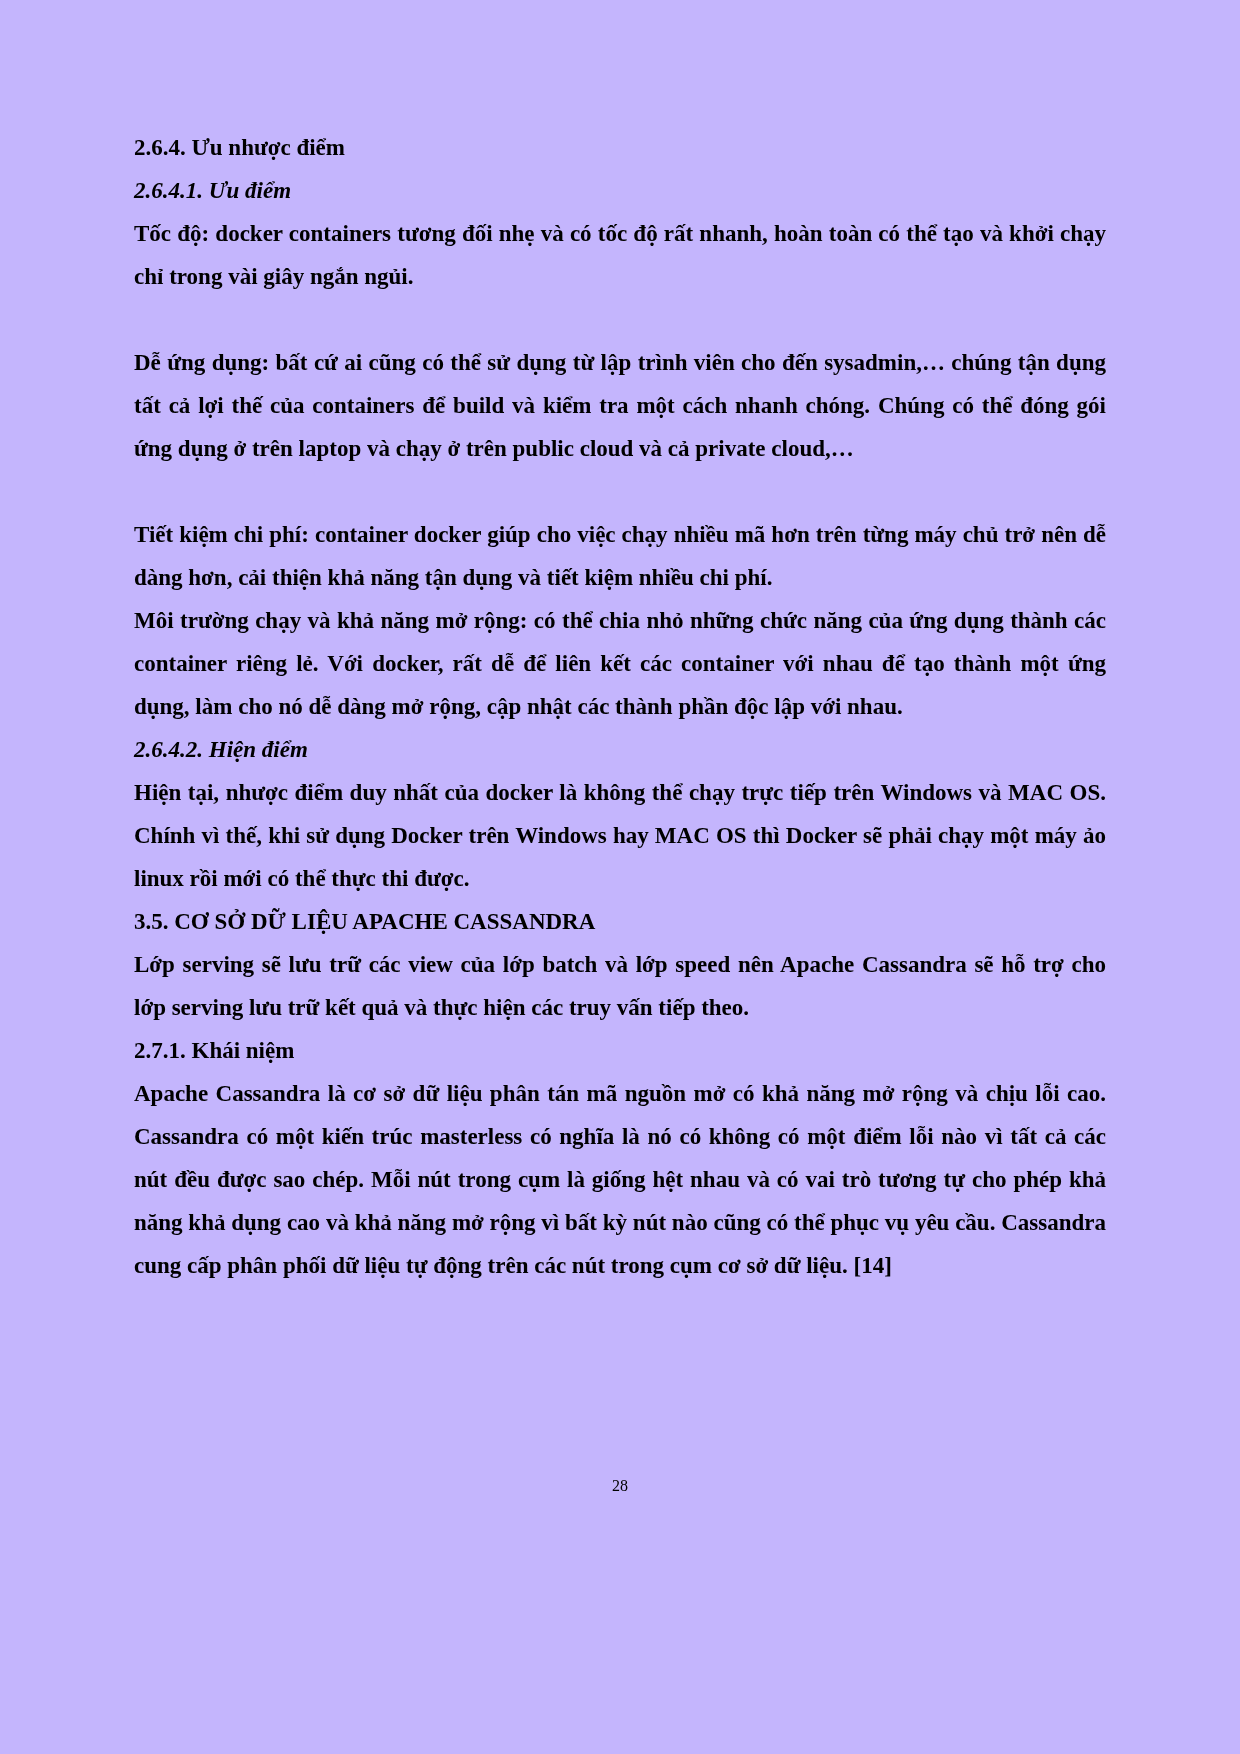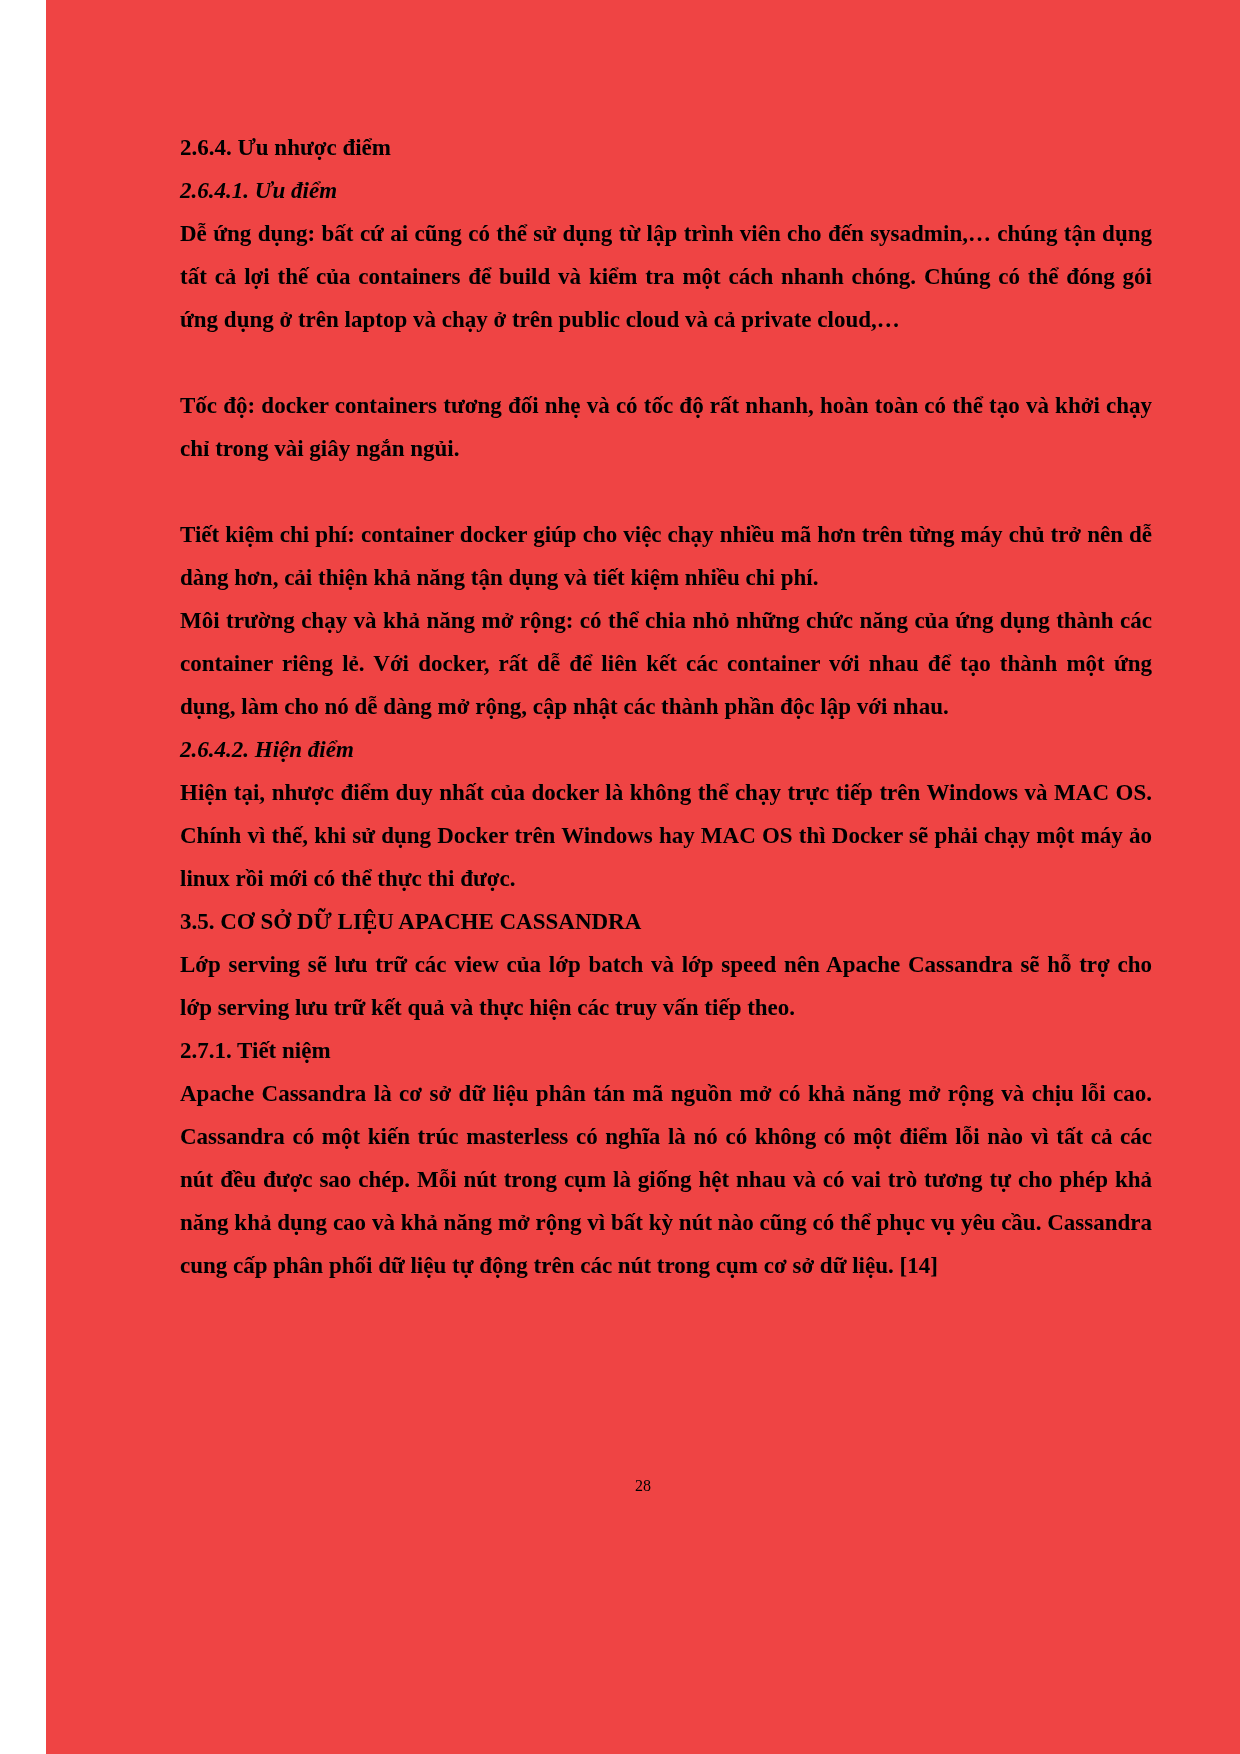--- a/index.html
+++ b/index.html
@@ -8,22 +8,21 @@
     width: 1240px;
     height: 1754px;
     position: relative;
     font-family: "Liberation Serif", serif;
     color: #000000;
     overflow: hidden;
   }
   .page {
     position: absolute;
     inset: 0;
-    background: #ef4444;
-    margin-left: 46px;
+    background: #c4b5fd;
   }
   .doc {
     position: absolute;
     left: 134px;
     top: 126px;
     width: 972px;
     font-size: 23px;
     line-height: 43px;
   }
   .para {
@@ -56,37 +55,37 @@
 <body>
 
 <div class="page">
 
   <div class="doc">
 
     <p class="para h-bold">2.6.4. Ưu nhược điểm</p>
 
     <p class="para h-italic">2.6.4.1. Ưu điểm</p>
 
+    <p class="para gap-after">Tốc độ: docker containers tương đối nhẹ và có tốc độ rất nhanh, hoàn toàn có thể tạo và khởi chạy chỉ trong vài giây ngắn ngủi.</p>
+
     <p class="para gap-after">Dễ ứng dụng: bất cứ ai cũng có thể sử dụng từ lập trình viên cho đến sysadmin,… chúng tận dụng tất cả lợi thế của containers để build và kiểm tra một cách nhanh chóng. Chúng có thể đóng gói ứng dụng ở trên laptop và chạy ở trên public cloud và cả private cloud,…</p>
-
-    <p class="para gap-after">Tốc độ: docker containers tương đối nhẹ và có tốc độ rất nhanh, hoàn toàn có thể tạo và khởi chạy chỉ trong vài giây ngắn ngủi.</p>
 
     <p class="para">Tiết kiệm chi phí: container docker giúp cho việc chạy nhiều mã hơn trên từng máy chủ trở nên dễ dàng hơn, cải thiện khả năng tận dụng và tiết kiệm nhiều chi phí.</p>
 
     <p class="para">Môi trường chạy và khả năng mở rộng: có thể chia nhỏ những chức năng của ứng dụng thành các container riêng lẻ. Với docker, rất dễ để liên kết các container với nhau để tạo thành một ứng dụng, làm cho nó dễ dàng mở rộng, cập nhật các thành phần độc lập với nhau.</p>
 
     <p class="para h-italic">2.6.4.2. Hiện điểm</p>
 
     <p class="para">Hiện tại, nhược điểm duy nhất của docker là không thể chạy trực tiếp trên Windows và MAC OS. Chính vì thế, khi sử dụng Docker trên Windows hay MAC OS thì Docker sẽ phải chạy một máy ảo linux rồi mới có thể thực thi được.</p>
 
     <p class="para h-bold">3.5. CƠ SỞ DỮ LIỆU APACHE CASSANDRA</p>
 
     <p class="para">Lớp serving sẽ lưu trữ các view của lớp batch và lớp speed nên Apache Cassandra sẽ hỗ trợ cho lớp serving lưu trữ kết quả và thực hiện các truy vấn tiếp theo.</p>
 
-    <p class="para h-bold">2.7.1. Tiết niệm</p>
+    <p class="para h-bold">2.7.1. Khái niệm</p>
 
     <p class="para">Apache Cassandra là cơ sở dữ liệu phân tán mã nguồn mở có khả năng mở rộng và chịu lỗi cao. Cassandra có một kiến trúc masterless có nghĩa là nó có không có một điểm lỗi nào vì tất cả các nút đều được sao chép. Mỗi nút trong cụm là giống hệt nhau và có vai trò tương tự cho phép khả năng khả dụng cao và khả năng mở rộng vì bất kỳ nút nào cũng có thể phục vụ yêu cầu. Cassandra cung cấp phân phối dữ liệu tự động trên các nút trong cụm cơ sở dữ liệu. [14]</p>
 
   </div>
 
   <div class="page-number">28</div>
 
 </div>
 
 </body></html>

